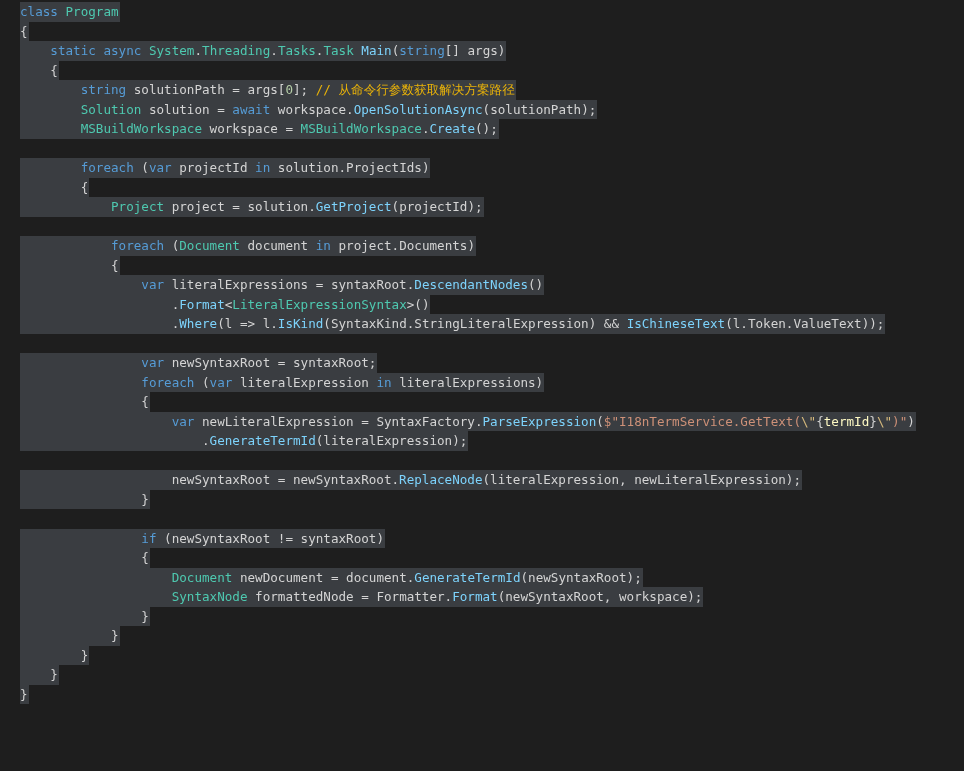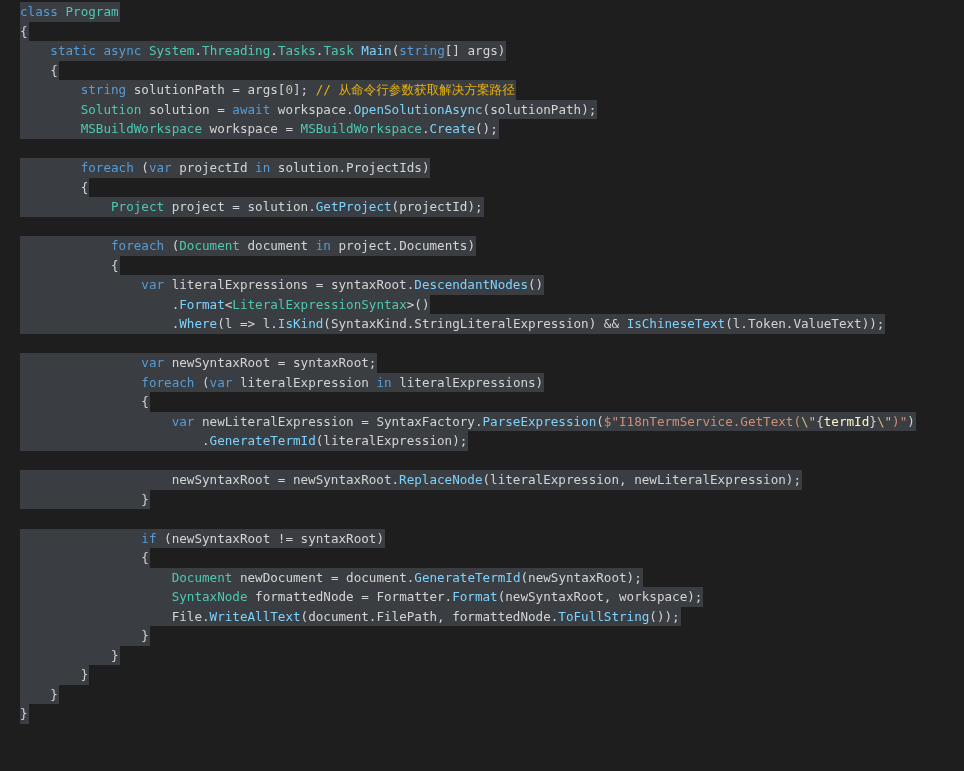--- a/index.html
+++ b/index.html
@@ -84,20 +84,19 @@
       <div class="code-line"><span class="line-hl"><span class="t-punct">                    </span><span class="t-kw">var</span><span class="t-punct"> newLiteralExpression = SyntaxFactory.</span><span class="t-fn">ParseExpression</span><span class="t-punct">(</span><span class="t-str">$"</span><span class="t-str">I18nTermService.GetText(</span><span class="t-esc">\"</span><span class="t-punct">{</span><span class="t-interp">termId</span><span class="t-punct">}</span><span class="t-esc">\"</span><span class="t-str">)"</span><span class="t-punct">)</span></span></div>
       <div class="code-line"><span class="line-hl"><span class="t-punct">                        .</span><span class="t-fn">GenerateTermId</span><span class="t-punct">(literalExpression);</span></span></div>
       <div class="code-line blank"><span class="line-hl">&nbsp;</span></div>
       <div class="code-line"><span class="line-hl"><span class="t-punct">                    newSyntaxRoot = newSyntaxRoot.</span><span class="t-fn">ReplaceNode</span><span class="t-punct">(literalExpression, newLiteralExpression);</span></span></div>
       <div class="code-line"><span class="line-hl"><span class="t-punct">                }</span></span></div>
       <div class="code-line blank"><span class="line-hl">&nbsp;</span></div>
       <div class="code-line"><span class="line-hl"><span class="t-punct">                </span><span class="t-kw">if</span><span class="t-punct"> (newSyntaxRoot != syntaxRoot)</span></span></div>
       <div class="code-line"><span class="line-hl"><span class="t-punct">                {</span></span></div>
       <div class="code-line"><span class="line-hl"><span class="t-punct">                    </span><span class="t-type">Document</span><span class="t-punct"> newDocument = document.</span><span class="t-fn">GenerateTermId</span><span class="t-punct">(newSyntaxRoot);</span></span></div>
       <div class="code-line"><span class="line-hl"><span class="t-punct">                    </span><span class="t-type">SyntaxNode</span><span class="t-punct"> formattedNode = Formatter.</span><span class="t-fn">Format</span><span class="t-punct">(newSyntaxRoot, workspace);</span></span></div>
-      <div class="code-line"><span class="line-hl"><span class="t-punct">                    File.</span><span class="t-fn">WriteAllText</span><span class="t-punct">(document.FilePath, formattedNode.</span><span class="t-fn">ToFullString</span><span class="t-punct">());</span></span></div>
       <div class="code-line"><span class="line-hl"><span class="t-punct">                }</span></span></div>
       <div class="code-line"><span class="line-hl"><span class="t-punct">            }</span></span></div>
       <div class="code-line"><span class="line-hl"><span class="t-punct">        }</span></span></div>
       <div class="code-line"><span class="line-hl"><span class="t-punct">    }</span></span></div>
       <div class="code-line"><span class="line-hl"><span class="t-punct">}</span></span></div>
     </div>
 </div>
 
 </body></html>

